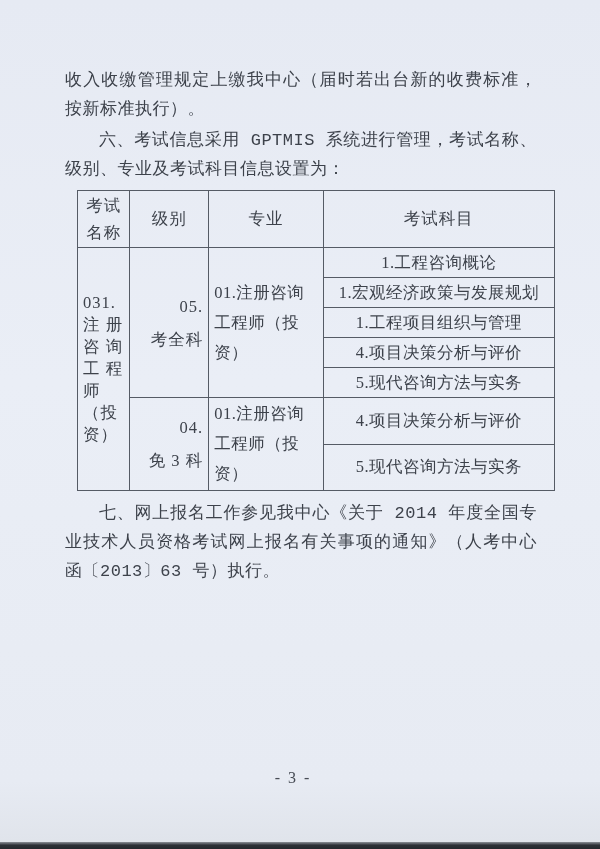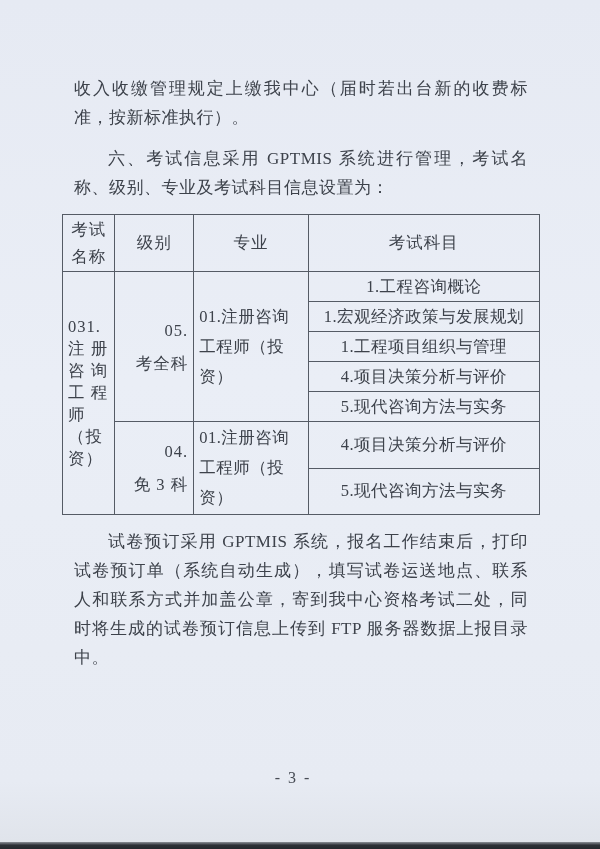--- a/index.html
+++ b/index.html
@@ -17,33 +17,33 @@
     background-image: linear-gradient(180deg, #e6eaf3 0%, #eaeef6 45%, #e7ebf3 92%, #dfe3ea 100%);
     color: #3d424b;
   }
   .content {
     position: absolute;
     left: 62px;
     top: 62px;
     width: 478px;
   }
   .para {
-    margin: 12px;
+    margin: 3px;
     font-size: 17px;
     line-height: 29px;
     letter-spacing: 0.5px;
     text-align: justify;
     color: #3d424b;
   }
-  .ind { text-indent: 2em; }
+  .ind { text-indent: 2em; font-family: Liberation Mono, monospace; }
   .exam-table {
     width: 100%;
     border-collapse: collapse;
     table-layout: fixed;
-    margin: 6px 0 8px 0;
+    margin: 6px 0 8px 15px;
   }
   .exam-table th, .exam-table td {
     border: 1.6px solid #555b65;
     font-weight: normal;
     font-size: 16.5px;
     color: #3d424b;
     padding: 1px 5px;
     vertical-align: middle;
     overflow: hidden;
   }
@@ -152,22 +152,22 @@
           <td rowspan="2" class="pre cell-major">01.注册咨询
 工程师（投资）</td>
           <td class="cell-subject">4.项目决策分析与评价</td>
         </tr>
         <tr>
           <td class="cell-subject">5.现代咨询方法与实务</td>
         </tr>
       </tbody>
     </table>
 
+    <p class="para ind">七、网上报名工作参见我中心《关于 2014 年度全国专业技术人员资格考试网上报名有关事项的通知》（人考中心函〔2013〕63 号）执行。</p>
 
-    <p class="para ind">试卷预订采用 GPTMIS 系统，报名工作结束后，打印试卷预订单（系统自动生成），填写试卷运送地点、联系人和联系方式并加盖公章，寄到我中心资格考试二处，同时将生成的试卷预订信息上传到 FTP 服务器数据上报目录中。</p>
 
 
   </div>
 
   <div class="page-number">- 3 -</div>
 
   <div class="scan-edge"></div>
 </div>
 
 </body></html>

